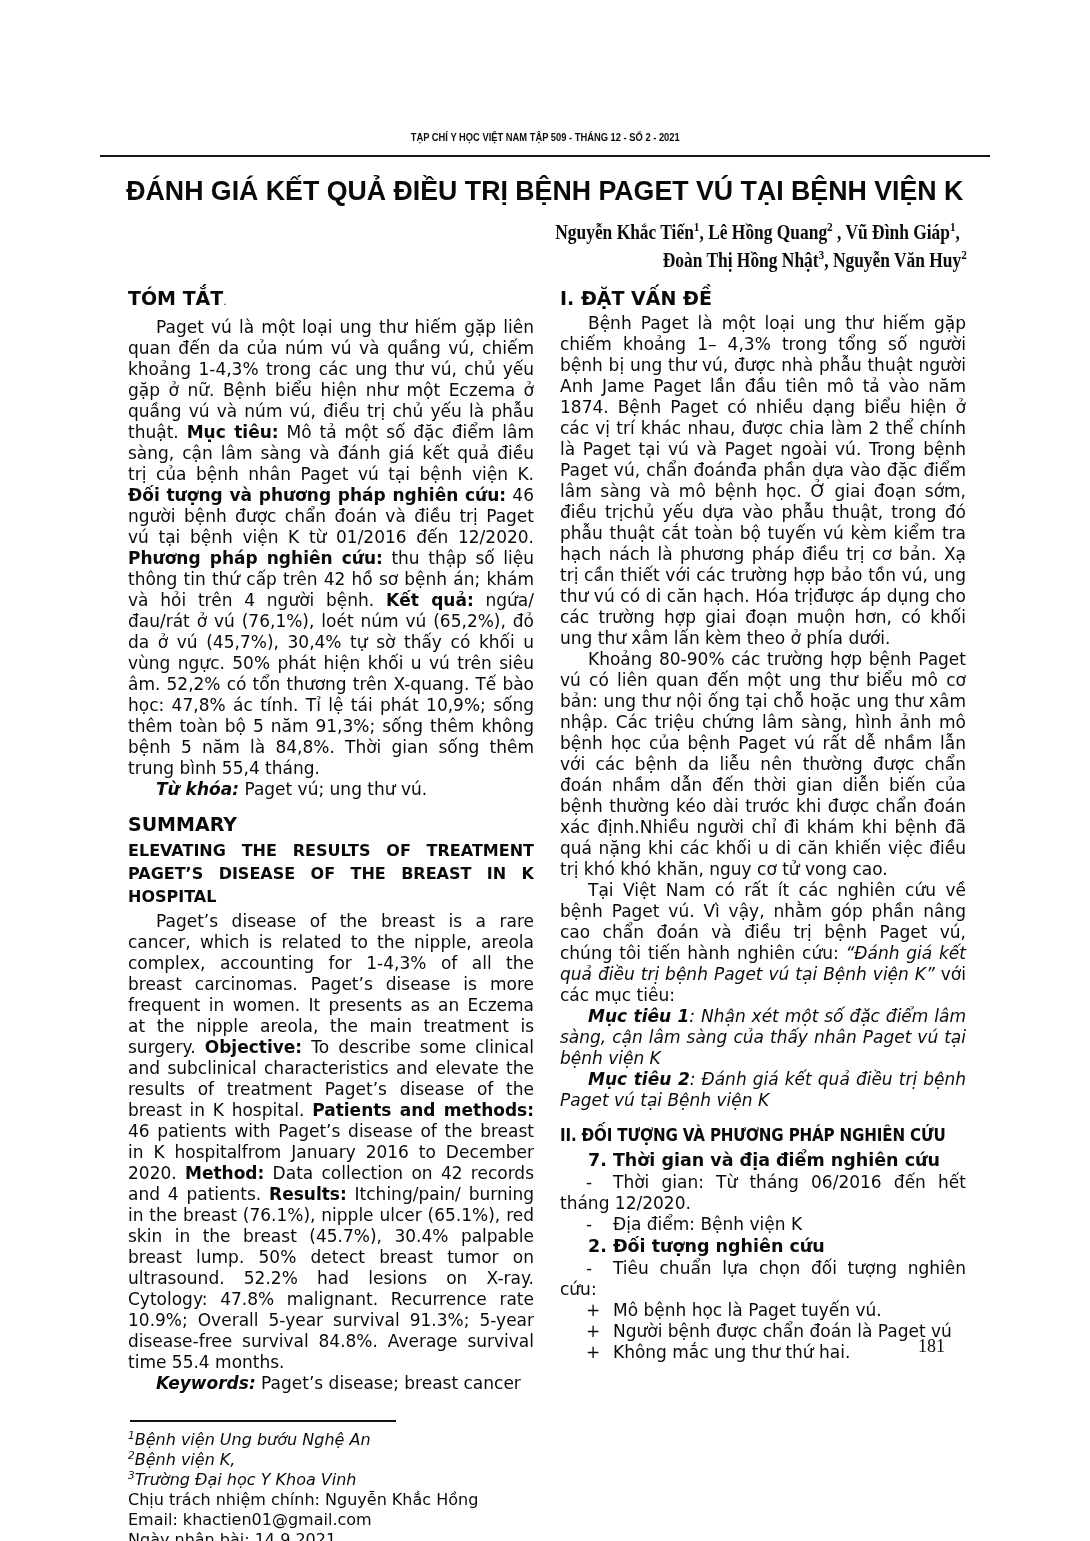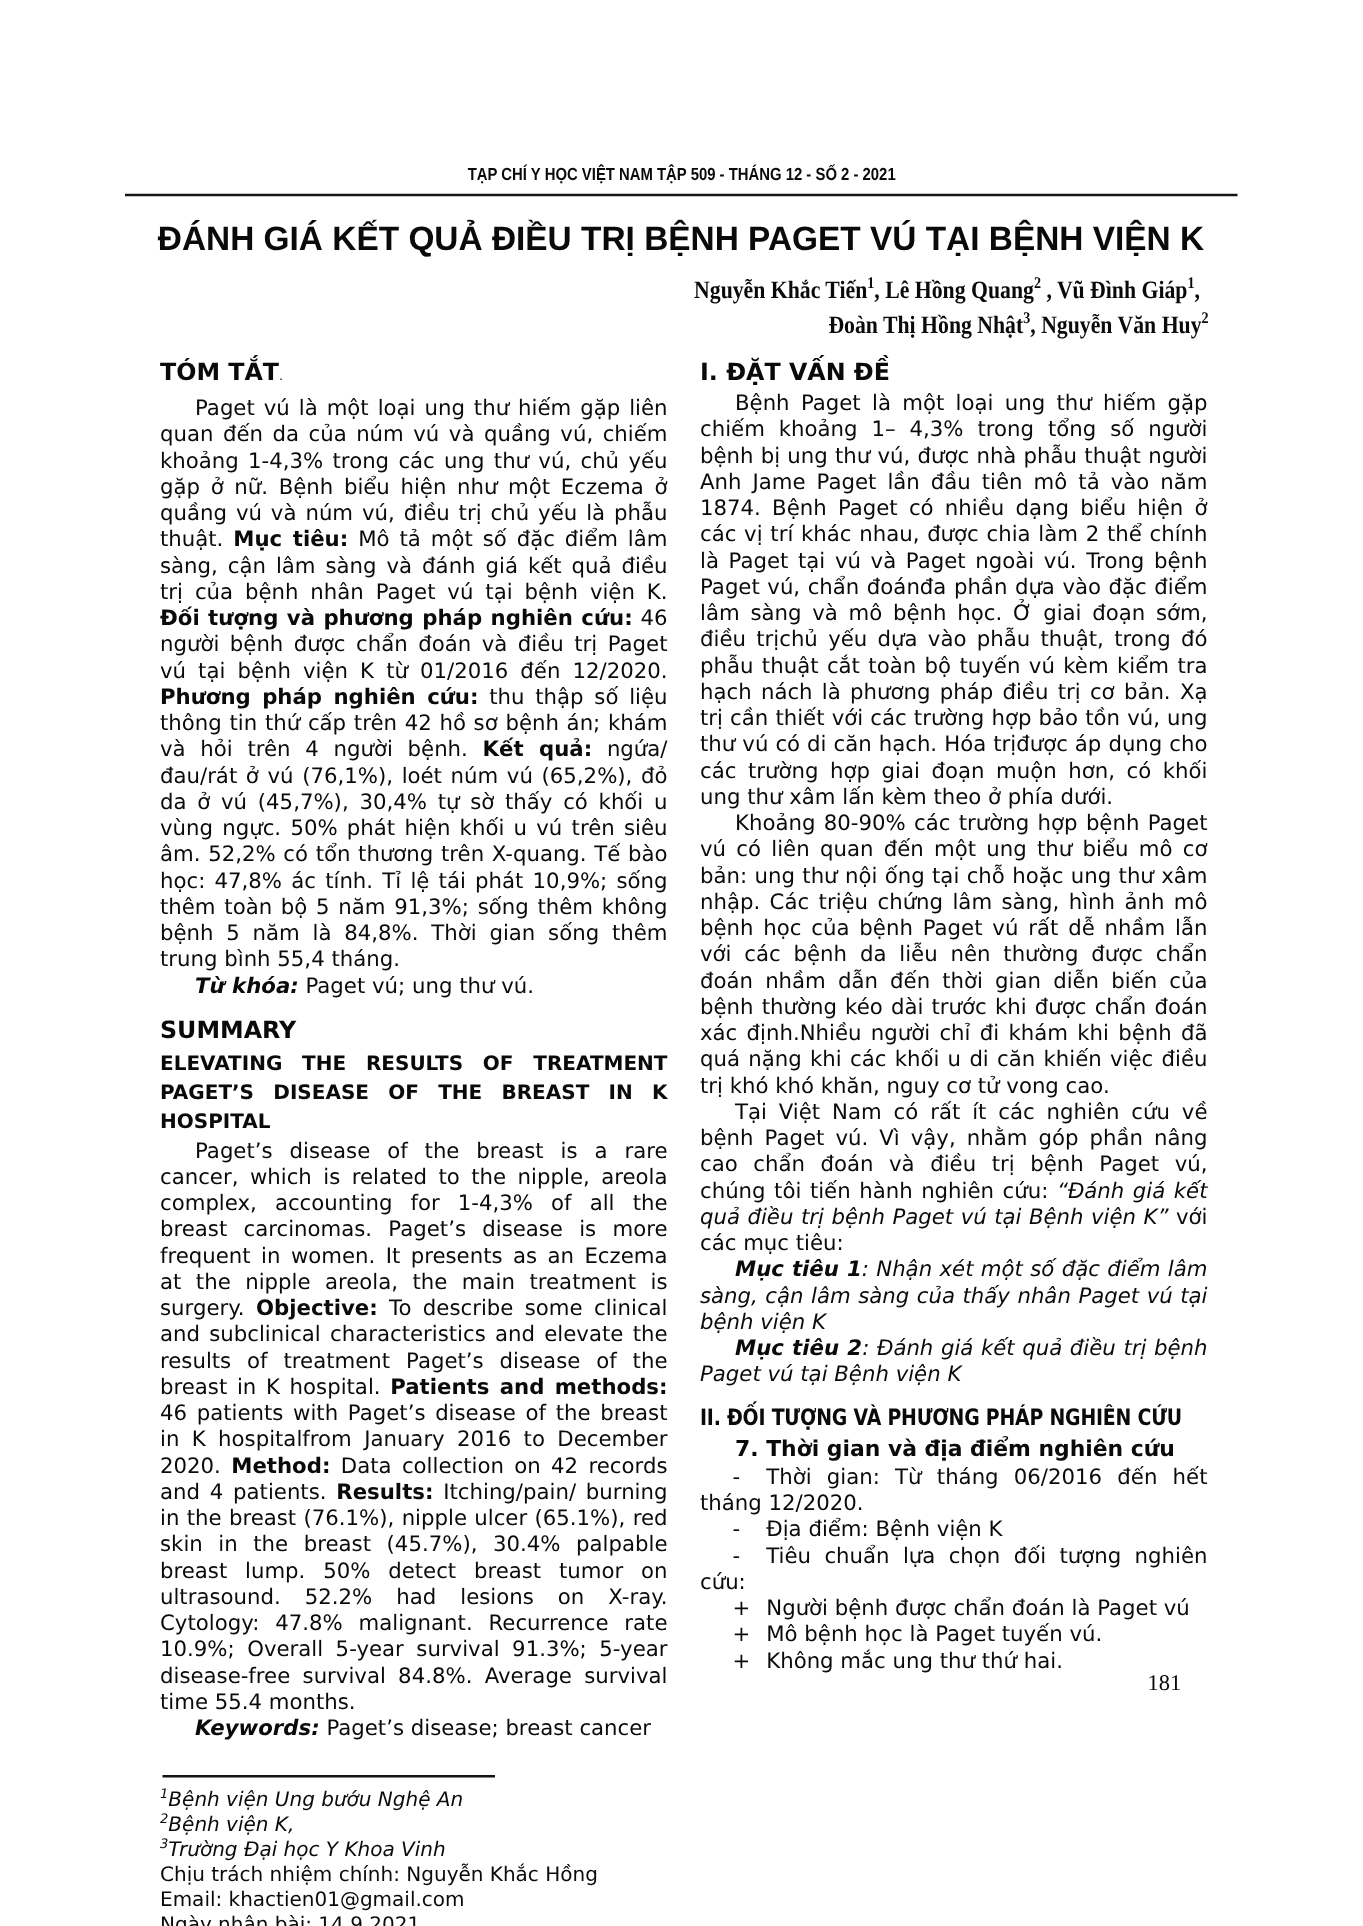--- a/index.html
+++ b/index.html
@@ -1,20 +1,20 @@
 <!DOCTYPE html>
 <html><head>
 <meta charset="utf-8">
 <style>
   html,body{margin:0;padding:0;background:#e8e8e8;}
   .page{position:relative;width:1090px;height:1541px;background:#ffffff;overflow:hidden;
         font-family:"DejaVu Sans",sans-serif;color:#0a0a0a;}
   
   .jheader{position:absolute;top:131px;left:100px;width:890px;text-align:center;
-           font-family:"Liberation Sans",sans-serif;font-weight:bold;font-size:14px;}
+           font-family:"Liberation Sans",sans-serif;font-weight:bold;font-size:11px;}
   .jheader .cnd{display:inline-block;transform:scaleX(.85);white-space:nowrap;}
   .hrule{position:absolute;top:155px;left:100px;width:890px;border-top:2.5px solid #151515;}
   
   .atitle{position:absolute;top:176px;left:100px;width:890px;text-align:center;
           font-family:Liberation Sans, sans-serif;font-weight:bold;font-size:27px;line-height:30px;}
   .atitle .cnd{display:inline-block;transform:scaleX(.99);white-space:nowrap;}
   
   .authors{position:absolute;top:218px;left:400px;width:590px;text-align:right;
            font-family:"Liberation Serif",serif;font-weight:bold;font-size:20px;line-height:28px;}
   .authors .cnd{display:inline-block;transform:scaleX(.87);white-space:nowrap;}
@@ -89,22 +89,23 @@
         <div class="blk h1v"><span class="b">I. ĐẶT VẤN ĐỀ</span></div>
         <div class="blk p"><span>Bệnh Paget là một loại ung thư hiếm gặp chiếm khoảng 1– 4,3% trong tổng số người bệnh bị ung thư vú, được nhà phẫu thuật người Anh Jame Paget lần đầu tiên mô tả vào năm 1874. Bệnh Paget có nhiều dạng biểu hiện ở các vị trí khác nhau, được chia làm 2 thể chính là Paget tại vú và Paget ngoài vú. Trong bệnh Paget vú, chẩn đoánđa phần dựa vào đặc điểm lâm sàng và mô bệnh học. Ở giai đoạn sớm, điều trịchủ yếu dựa vào phẫu thuật, trong đó phẫu thuật cắt toàn bộ tuyến vú kèm kiểm tra hạch nách là phương pháp điều trị cơ bản. Xạ trị cần thiết với các trường hợp bảo tồn vú, ung thư vú có di căn hạch. Hóa trịđược áp dụng cho các trường hợp giai đoạn muộn hơn, có khối ung thư xâm lấn kèm theo ở phía dưới.</span></div>
         <div class="blk p"><span>Khoảng 80-90% các trường hợp bệnh Paget vú có liên quan đến một ung thư biểu mô cơ bản: ung thư nội ống tại chỗ hoặc ung thư xâm nhập. Các triệu chứng lâm sàng, hình ảnh mô bệnh học của bệnh Paget vú rất dễ nhầm lẫn với các bệnh da liễu nên thường được chẩn đoán nhầm dẫn đến thời gian diễn biến của bệnh thường kéo dài trước khi được chẩn đoán xác định.Nhiều người chỉ đi khám khi bệnh đã quá nặng khi các khối u di căn khiến việc điều trị khó khó khăn, nguy cơ tử vong cao.</span></div>
         <div class="blk p"><span>Tại Việt Nam có rất ít các nghiên cứu về bệnh Paget vú. Vì vậy, nhằm góp phần nâng cao chẩn đoán và điều trị bệnh Paget vú, chúng tôi tiến hành nghiên cứu: </span><span class="i">“Đánh giá kết quả điều trị bệnh Paget vú tại Bệnh viện K”</span><span> với các mục tiêu:</span></div>
         <div class="blk p"><span class="b i">Mục tiêu 1</span><span class="i">: Nhận xét một số đặc điểm lâm sàng, cận lâm sàng của thấy nhân Paget vú tại bệnh viện K</span></div>
         <div class="blk p"><span class="b i">Mục tiêu 2</span><span class="i">: Đánh giá kết quả điều trị bệnh Paget vú tại Bệnh viện K</span></div>
         <div class="blk h1v mt cond"><span class="b">II. ĐỐI TƯỢNG VÀ PHƯƠNG PHÁP NGHIÊN CỨU</span></div>
         <div class="blk sh"><span class="b">7. Thời gian và địa điểm nghiên cứu</span></div>
         <div class="blk li"><span class="marker">-</span><span>Thời gian: Từ tháng 06/2016 đến hết tháng 12/2020.</span></div>
         <div class="blk li"><span class="marker">-</span><span>Địa điểm: Bệnh viện K</span></div>
+        <div class="blk sh"><span class="b">2. Đối tượng nghiên cứu</span></div>
         <div class="blk li"><span class="marker">-</span><span>Tiêu chuẩn lựa chọn đối tượng nghiên cứu:</span></div>
+        <div class="blk li"><span class="marker">+</span><span>Mô bệnh học là Paget tuyến vú.</span></div>
         <div class="blk li"><span class="marker">+</span><span>Người bệnh được chẩn đoán là Paget vú</span></div>
-        <div class="blk li"><span class="marker">+</span><span>Mô bệnh học là Paget tuyến vú.</span></div>
         <div class="blk li"><span class="marker">+</span><span>Không mắc ung thư thứ hai.</span></div>
       </div>
   </div>
 
   <div class="pagenum">181</div>
 
 </div>
 
 </body></html>

